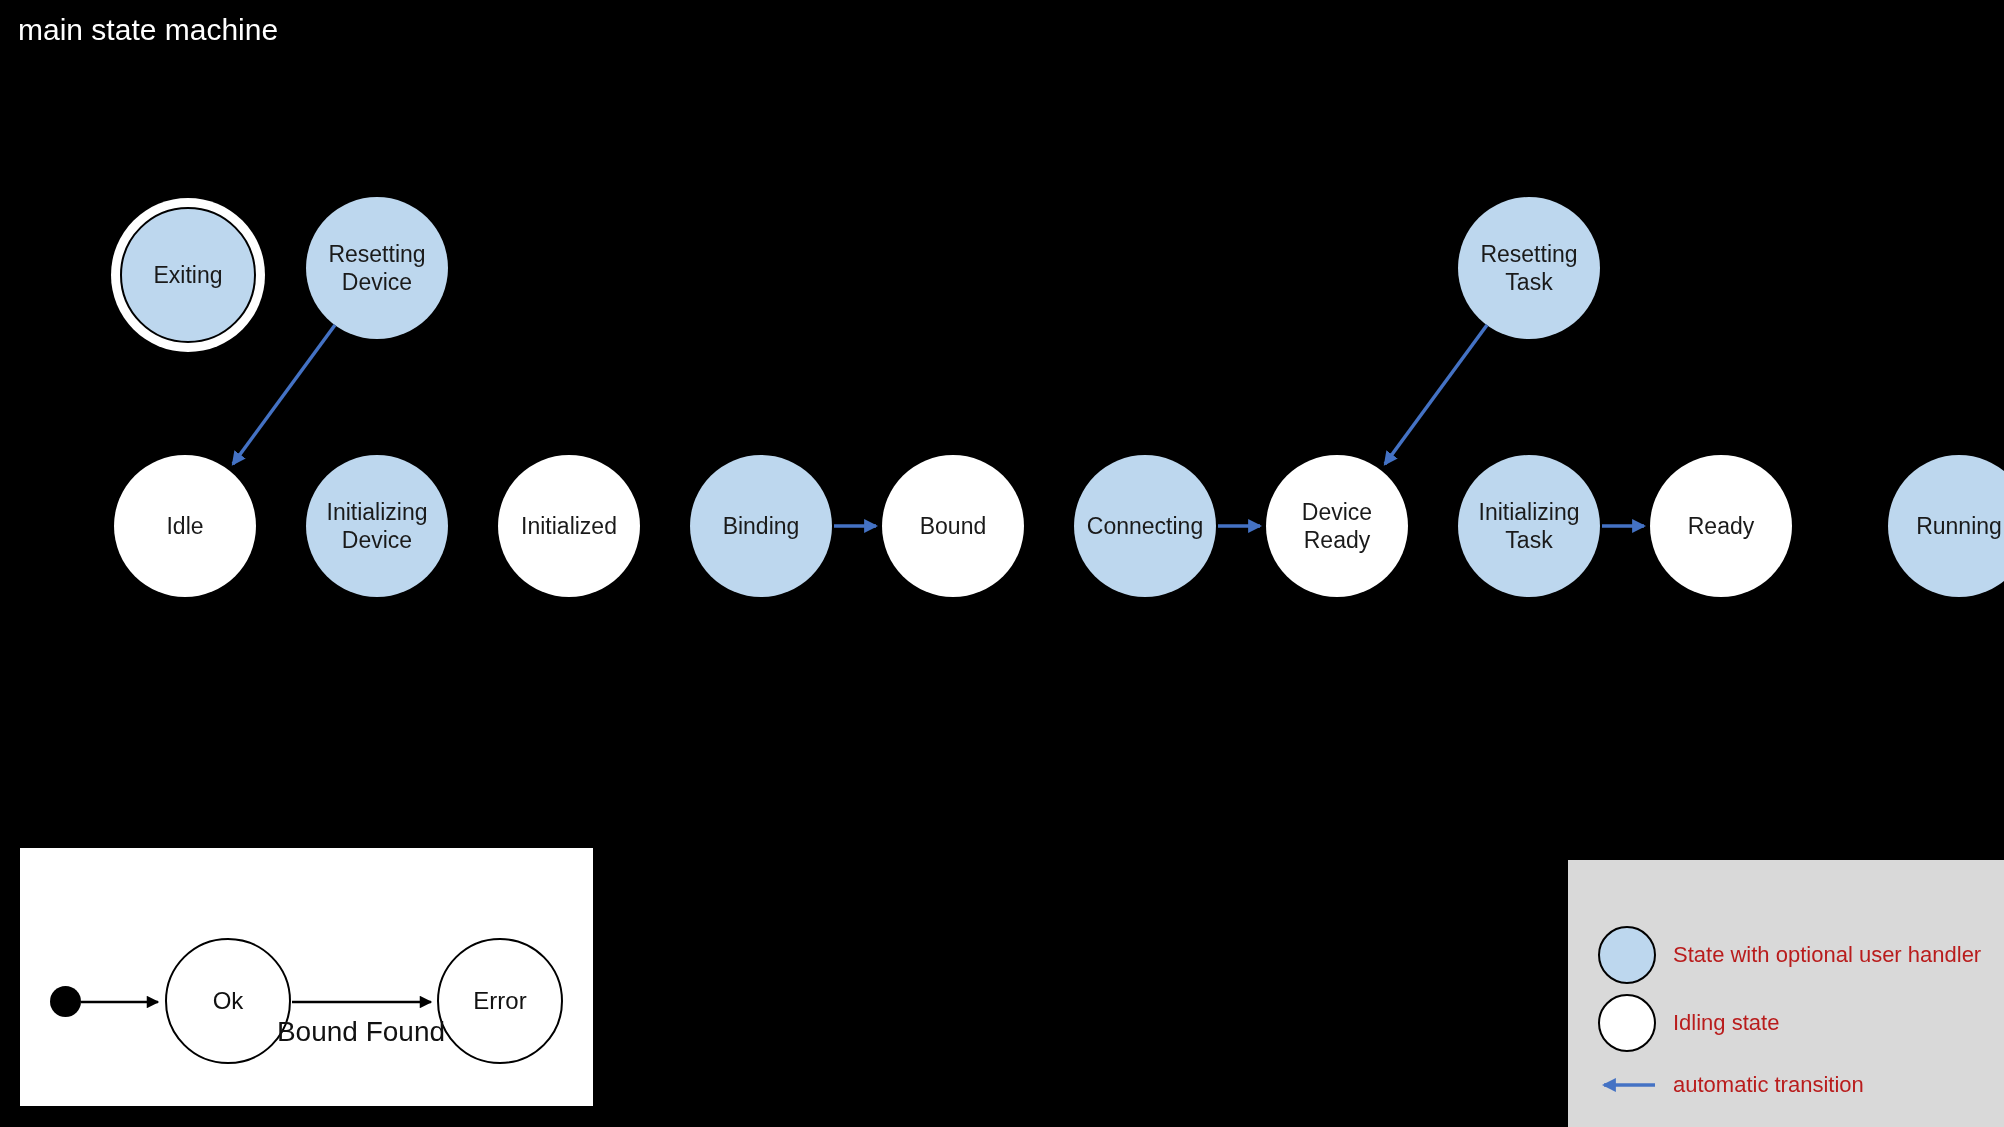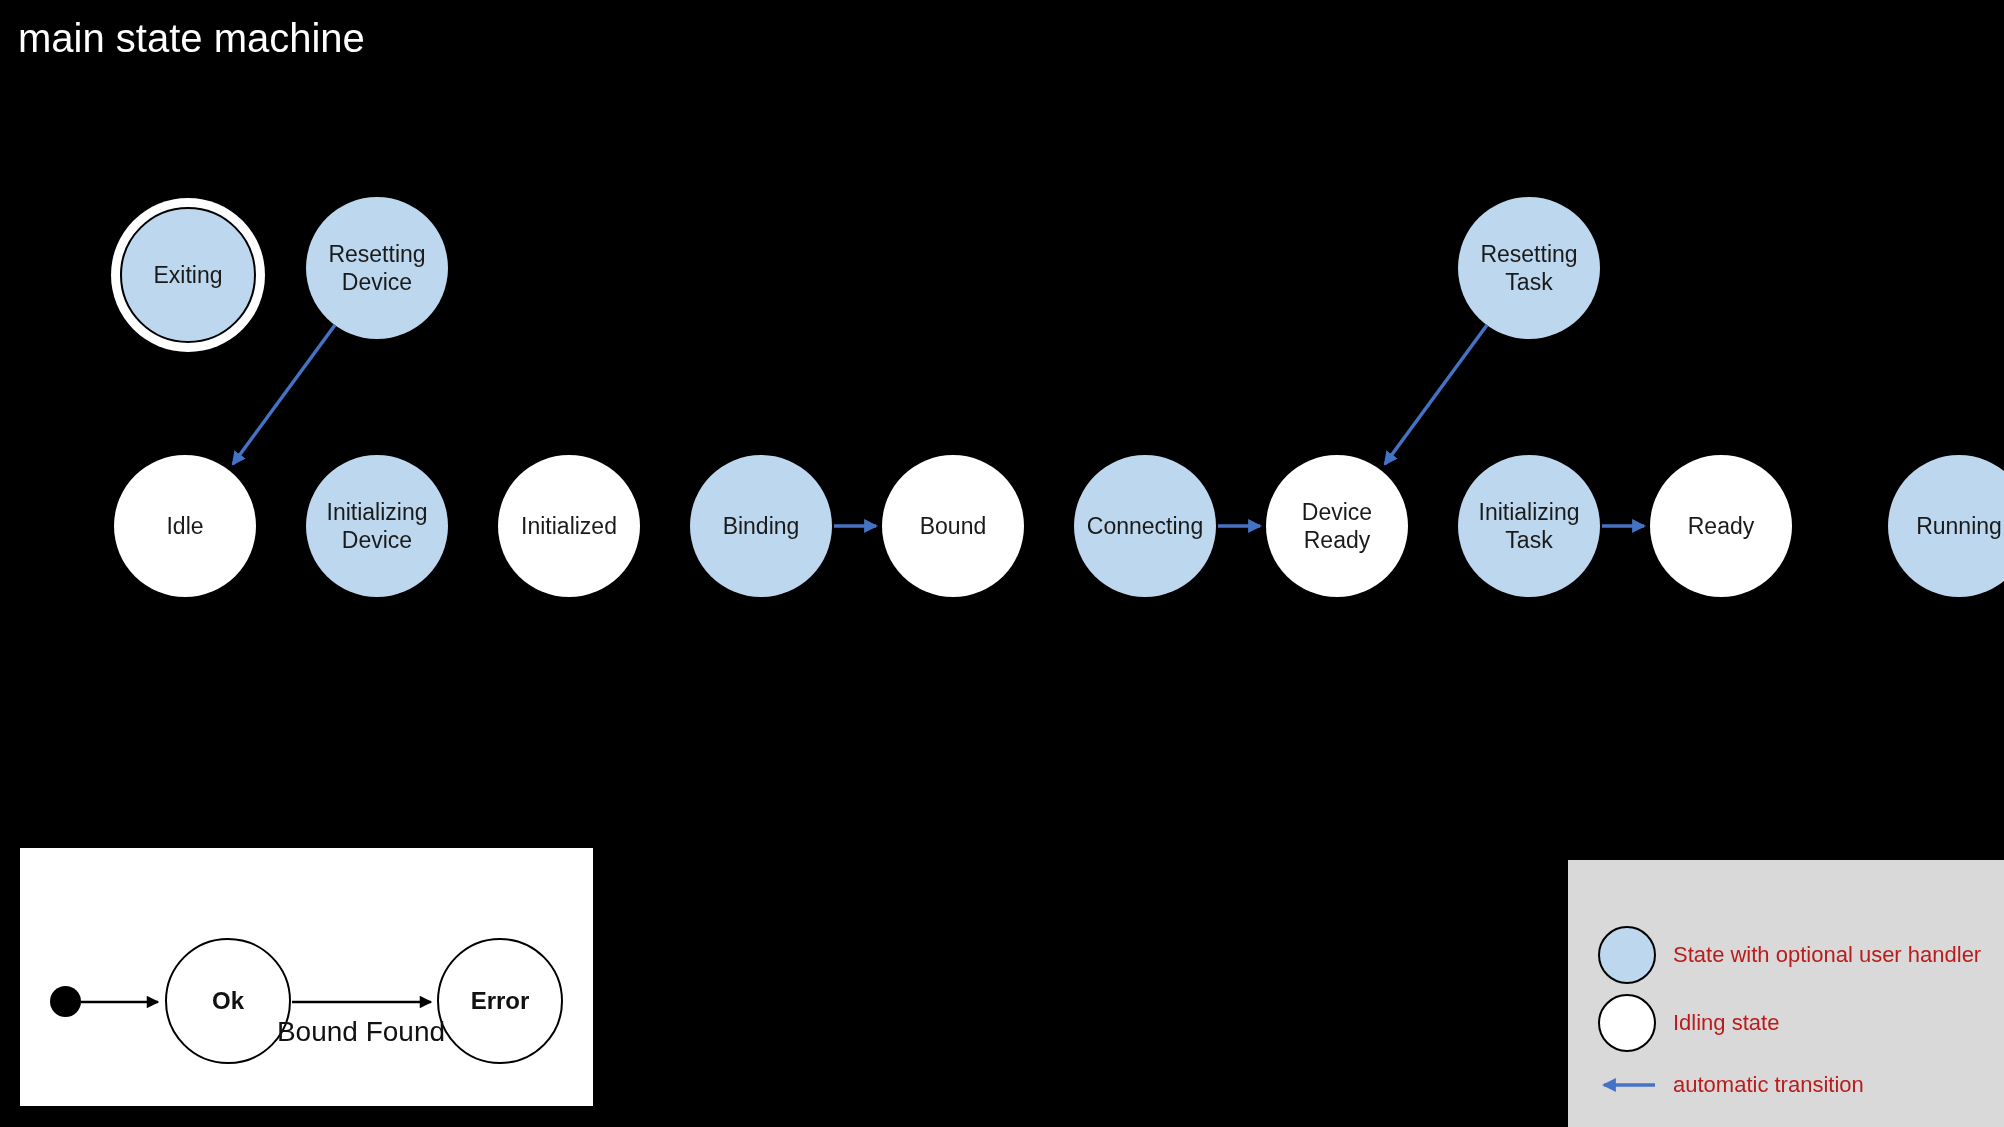--- a/index.html
+++ b/index.html
@@ -1,19 +1,19 @@
 <!DOCTYPE html>
 <html style="--state-handler-fill: #bdd7ee; --idling-fill: #ffffff; --transition-arrow: #4472c4; --legend-bg: #d9d9d9; --background: #000000;"><head>
 <meta charset="utf-8">
 <style>
   html,body{margin:0;padding:0;background:#000;}
   body{width:2004px;height:1127px;position:relative;font-family:"Liberation Sans",sans-serif;}
   .canvas{position:absolute;left:0;top:0;width:2004px;height:1127px;overflow:hidden;background:var(--background,#000);}
 
-  .main-title{position:absolute;left:18px;top:20px;font-size:40px;line-height:36px;color:#fff;}
+  .main-title{position:absolute;left:18px;top:12px;font-size:30px;line-height:36px;color:#fff;}
 
   
   .state{position:absolute;width:142px;height:142px;border-radius:50%;
          display:flex;align-items:center;justify-content:center;text-align:center;
          font-size:23px;line-height:28px;color:#1a1a1a;white-space:pre-line;}
   .state.handler{background:var(--state-handler-fill,#bdd7ee);}
   .state.idling{background:var(--idling-fill,#fff);}
 
   
   .final-ring{position:absolute;width:154px;height:154px;border-radius:50%;background:#fff;
@@ -26,21 +26,21 @@
   .t-black{stroke:#000;stroke-width:2.5;fill:none;}
   .mk-blue{fill:var(--transition-arrow,#4472c4);}
   .mk-black{fill:#000;}
 
   
   .ortho-box{position:absolute;left:20px;top:848px;width:573px;height:258px;background:#fff;}
   .ortho-title{position:absolute;left:25px;top:14px;font-size:29px;color:#111;}
   .init-dot{position:absolute;left:30px;top:138px;width:31px;height:31px;border-radius:50%;background:#000;}
   .o-state{position:absolute;width:126px;height:126px;border-radius:50%;background:#fff;
            border:2.5px solid #000;box-sizing:border-box;display:flex;align-items:center;justify-content:center;
-           font-size:24px;color:#111;font-weight:bold;}
+           font-size:24px;color:#111;}
   .edge-label{position:absolute;left:341px;top:168px;transform:translateX(-50%);font-size:28px;color:#111;white-space:nowrap;}
 
   
   .legend{position:absolute;left:1568px;top:860px;width:436px;height:267px;background:var(--legend-bg,#d9d9d9);}
   .legend-title{position:absolute;left:0;top:12px;width:100%;text-align:center;font-size:30px;color:#111;}
   .legend-circle{position:absolute;left:30px;width:58px;height:58px;border-radius:50%;
                  border:2.5px solid #000;box-sizing:border-box;}
   .handler-swatch{background:var(--state-handler-fill,#bdd7ee);}
   .idle-swatch{background:var(--idling-fill,#fff);}
   .legend-label{position:absolute;left:105px;transform:translateY(-50%);font-size:22px;color:#b91c1c;white-space:nowrap;}

